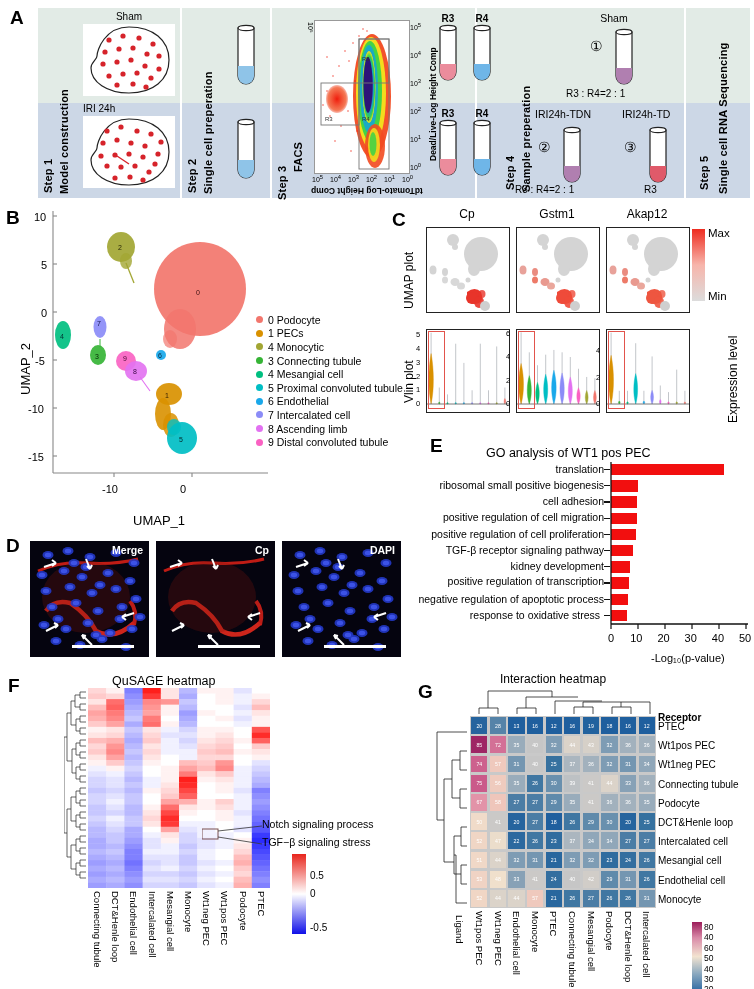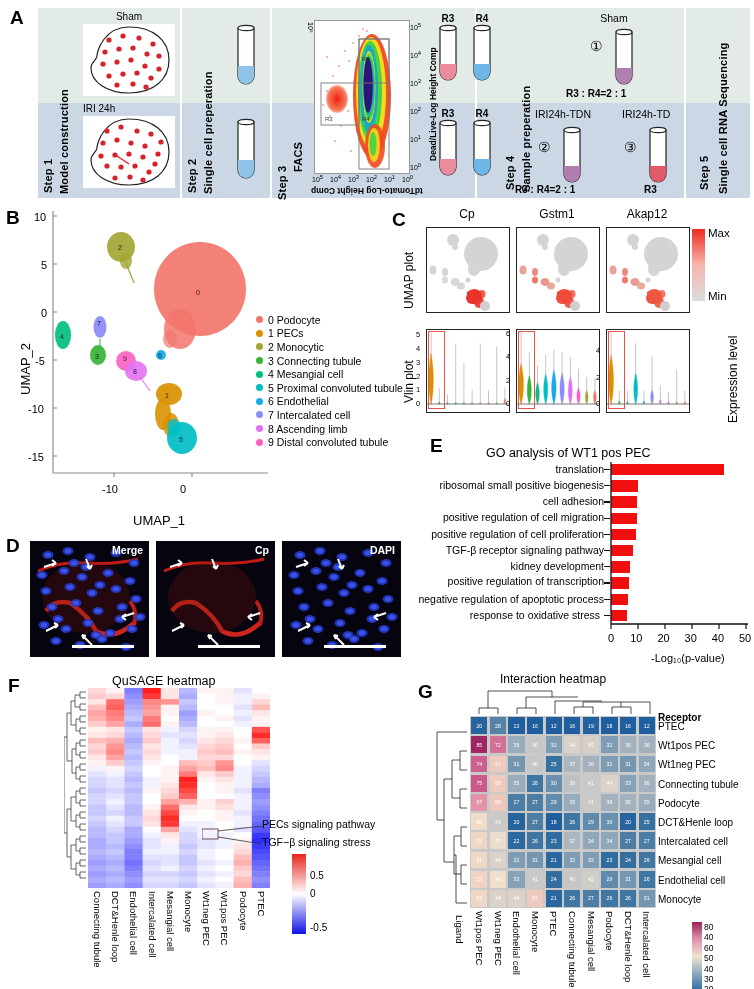--- a/index.html
+++ b/index.html
@@ -16,21 +16,21 @@
   
   #panelA{left:38px;top:8px;width:712px;height:190px;}
   .bandTop{position:absolute;left:0;right:0;top:0;height:50%;background:#e2ebe6;}
   .bandBot{position:absolute;left:0;right:0;top:50%;height:50%;background:#ccd7e6;}
   .sep{position:absolute;top:0;bottom:0;width:2px;background:#ffffff;}
   .stepName{position:absolute;font-size:11px;font-weight:bold;letter-spacing:.2px;}
   .kidney{position:absolute;background:#fff;}
   .kidneySvg{display:block;}
   .tube{position:absolute;}
   .minihdr{position:absolute;font-size:10px;font-weight:bold;text-align:center;}
-  .ratio{position:absolute;font-size:10px;white-space:nowrap;font-weight:bold;}
+  .ratio{position:absolute;font-size:10px;white-space:nowrap;}
   .facsbox{position:absolute;background:#fff;border:1px solid #999;}
   .axlab{position:absolute;font-size:8.5px;font-weight:bold;}
 
   
   #panelB{left:8px;top:205px;width:390px;height:330px;}
   .bAxisLbl{position:absolute;font-size:13px;}
   .btick{position:absolute;font-size:11px;}
   .legendRow{display:flex;align-items:center;height:13.6px;}
   .legDot{width:7px;height:7px;border-radius:50%;margin-right:5px;flex:0 0 auto;}
   .legTxt{font-size:10.5px;white-space:nowrap;}
@@ -394,21 +394,21 @@
         <div class="legendRow">
           <span class="legDot" style="background: rgb(242, 118, 109);"></span>
           <span class="legTxt">0 Podocyte</span>
         </div>
         <div class="legendRow">
           <span class="legDot" style="background: rgb(217, 145, 0);"></span>
           <span class="legTxt"> 1 PECs</span>
         </div>
         <div class="legendRow">
           <span class="legDot" style="background: rgb(162, 166, 51);"></span>
-          <span class="legTxt">2 Monocytic</span>
+          <span class="legTxt">4 Monocytic</span>
         </div>
         <div class="legendRow">
           <span class="legDot" style="background: rgb(54, 180, 54);"></span>
           <span class="legTxt">3 Connecting tubule</span>
         </div>
         <div class="legendRow">
           <span class="legDot" style="background: rgb(0, 191, 128);"></span>
           <span class="legTxt">4 Mesangial cell</span>
         </div>
         <div class="legendRow">
@@ -1269,21 +1269,21 @@
         <div class="fColLbl vert-dn" style="left: 215.4px; top: 218.8px;">Wt1pos PEC</div>
         <div class="fColLbl vert-dn" style="left: 233.6px; top: 218.8px;">Podocyte</div>
         <div class="fColLbl vert-dn" style="left: 251.8px; top: 218.8px;">PTEC</div>
       </div>
 
     <svg class="abs" style="left:198px;top:152px;" width="68" height="30">
       <rect x="0" y="5" width="16" height="10" fill="none" stroke="#7a5050" stroke-width="1"></rect>
       <path d="M16 7 L60 2" stroke="#333" stroke-width="0.8" fill="none"></path>
       <path d="M16 13 L60 20" stroke="#333" stroke-width="0.8" fill="none"></path>
     </svg>
-    <div class="annoTxt" style="left:258px;top:146px;">PECs signaling pathway</div>
+    <div class="annoTxt" style="left:258px;top:146px;">Notch signaling process</div>
     <div class="annoTxt" style="left:258px;top:164px;">TGF−β signaling stress</div>
 
     <div class="abs" style="left:288px;top:182px;width:14px;height:80px;
          background:linear-gradient(to bottom,#e8251c,#ffffff 50%,#1010e8);"></div>
     <div class="cbTick" style="left:306px;top:198px;">0.5</div>
     <div class="cbTick" style="left:306px;top:216px;">0</div>
     <div class="cbTick" style="left:306px;top:250px;">-0.5</div>
   </div>
 
   <div class="abs plabel" style="left:418px;top:682px;">G</div>

